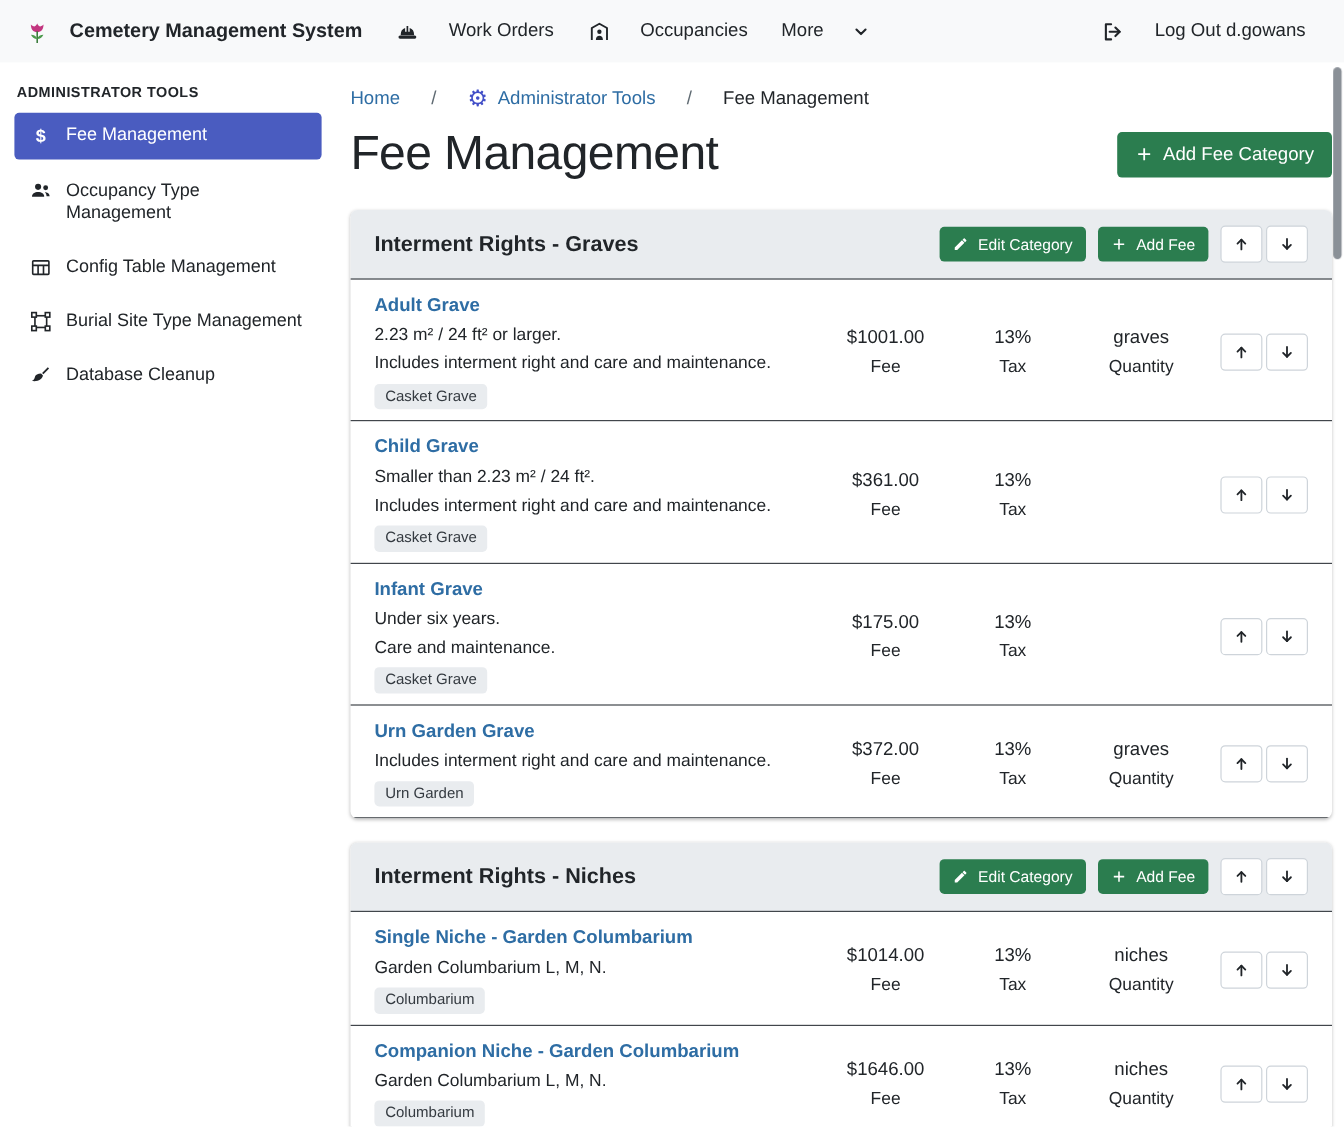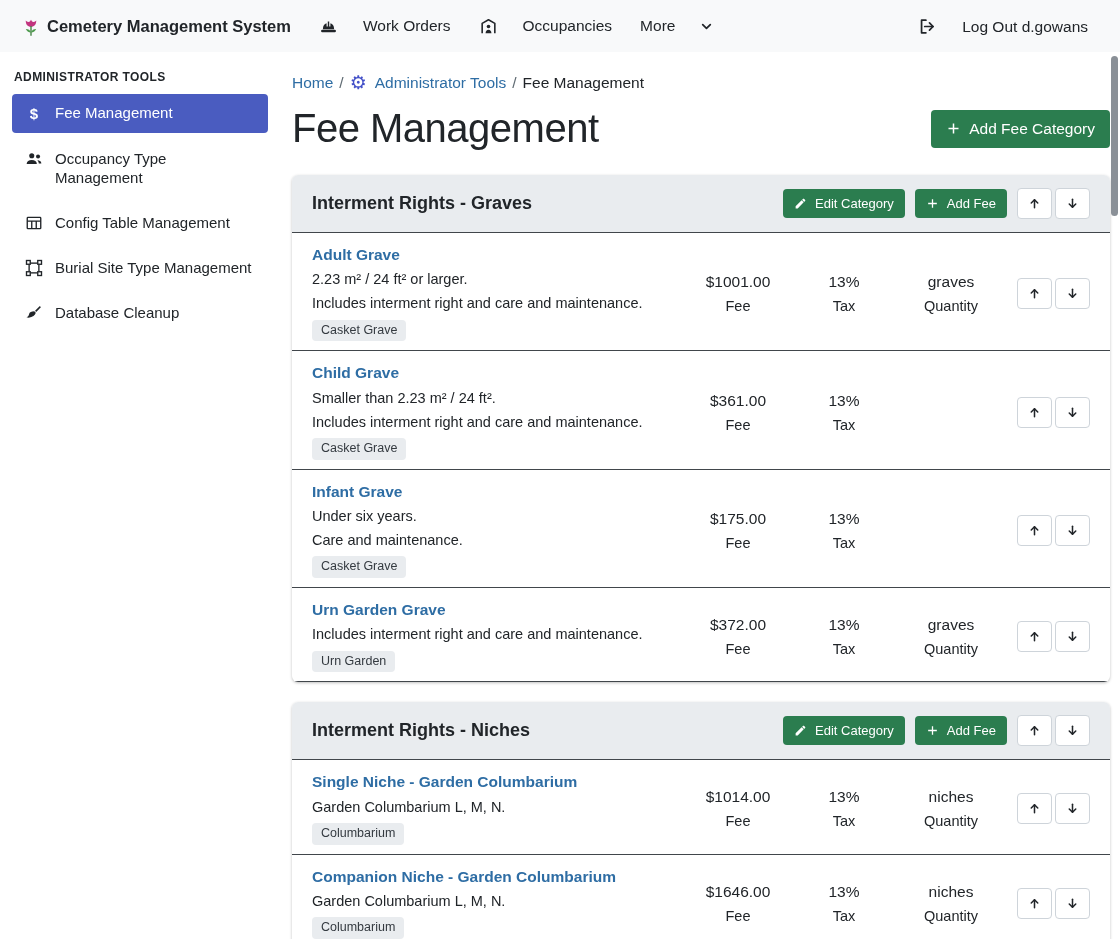--- a/index.html
+++ b/index.html
@@ -1,46 +1,46 @@
 <!DOCTYPE html>
 <html><head>
 <meta charset="utf-8">
 <style>
   * { margin:0; padding:0; box-sizing:border-box; }
   html,body { width:1120px; height:939px; overflow:hidden; background:#fff;
     font-family:"Liberation Sans", sans-serif; color:#212529; }
 
   
   .navbar { height:52px; background:#f8f9fa; display:flex; align-items:center; padding:0 18px; }
-  .brand { display:flex; align-items:center; gap:3px; }
+  .brand { display:flex; align-items:center; gap:14px; }
   .brand-logo svg { width:26px; height:26px; display:block; }
   .brand-text { font-size:16.5px; font-weight:700; white-space:nowrap; }
   .nav-links { display:flex; align-items:center; margin-left:14px; }
   .nav-item { display:flex; align-items:center; gap:25px; padding:8px 14px; font-size:15.5px;
     color:#212529; cursor:pointer; text-decoration:none; white-space:nowrap; }
   .nav-icon svg { width:19px; height:19px; display:block; }
   .chev svg { width:13px; height:13px; }
-  .nav-right { margin-left:auto;align-items:flex-end; }
+  .nav-right { margin-left:auto; }
 
   
   .layout { display:flex; height:887px; overflow:hidden; }
   .sidebar { width:280px; flex-shrink:0; padding-top:8px; }
   .side-heading { padding:10px 14px; font-size:12px; font-weight:700; letter-spacing:.4px; }
   .side-nav { padding:0 12px; display:flex; flex-direction:column; gap:7px; }
   .side-item { display:flex; gap:11px; padding:9px 12px; border-radius:4px; font-size:15px;
     line-height:1.32; cursor:pointer; align-items:flex-start; color:#212529; }
   .side-item.active { background:#4a5cc0; color:#fff; }
   .side-icon { width:20px; flex-shrink:0; display:flex; justify-content:center; padding-top:1px; }
   .side-icon svg { width:18px; height:18px; }
   .dollar { font-weight:700; font-size:15px; line-height:1.3; }
 
   .main { flex:1; padding:0 10px 0 12px; overflow:hidden; }
 
   
-  .breadcrumb { margin-top:21px; display:flex; align-items:center; gap:6px; font-size:15.5px; }
+  .breadcrumb { margin-top:21px; display:flex; align-items:center; gap:26px; font-size:15.5px; }
   .breadcrumb a { color:#2e6da4; text-decoration:none; cursor:pointer; }
   .crumb-sep { color:#5f6a72; }
   .crumb-current { color:#212529; }
   .crumb-admin { display:flex; align-items:center; gap:8px; }
   .gear { color:#4350c8; font-size:19px; line-height:1; }
 
   
   .page-head { margin-top:14px; display:flex; justify-content:space-between; align-items:center; }
   h1 { font-size:40px; font-weight:500; letter-spacing:-.5px; }
   .btn { border:none; cursor:pointer; font-family:inherit; display:inline-flex; align-items:center;

